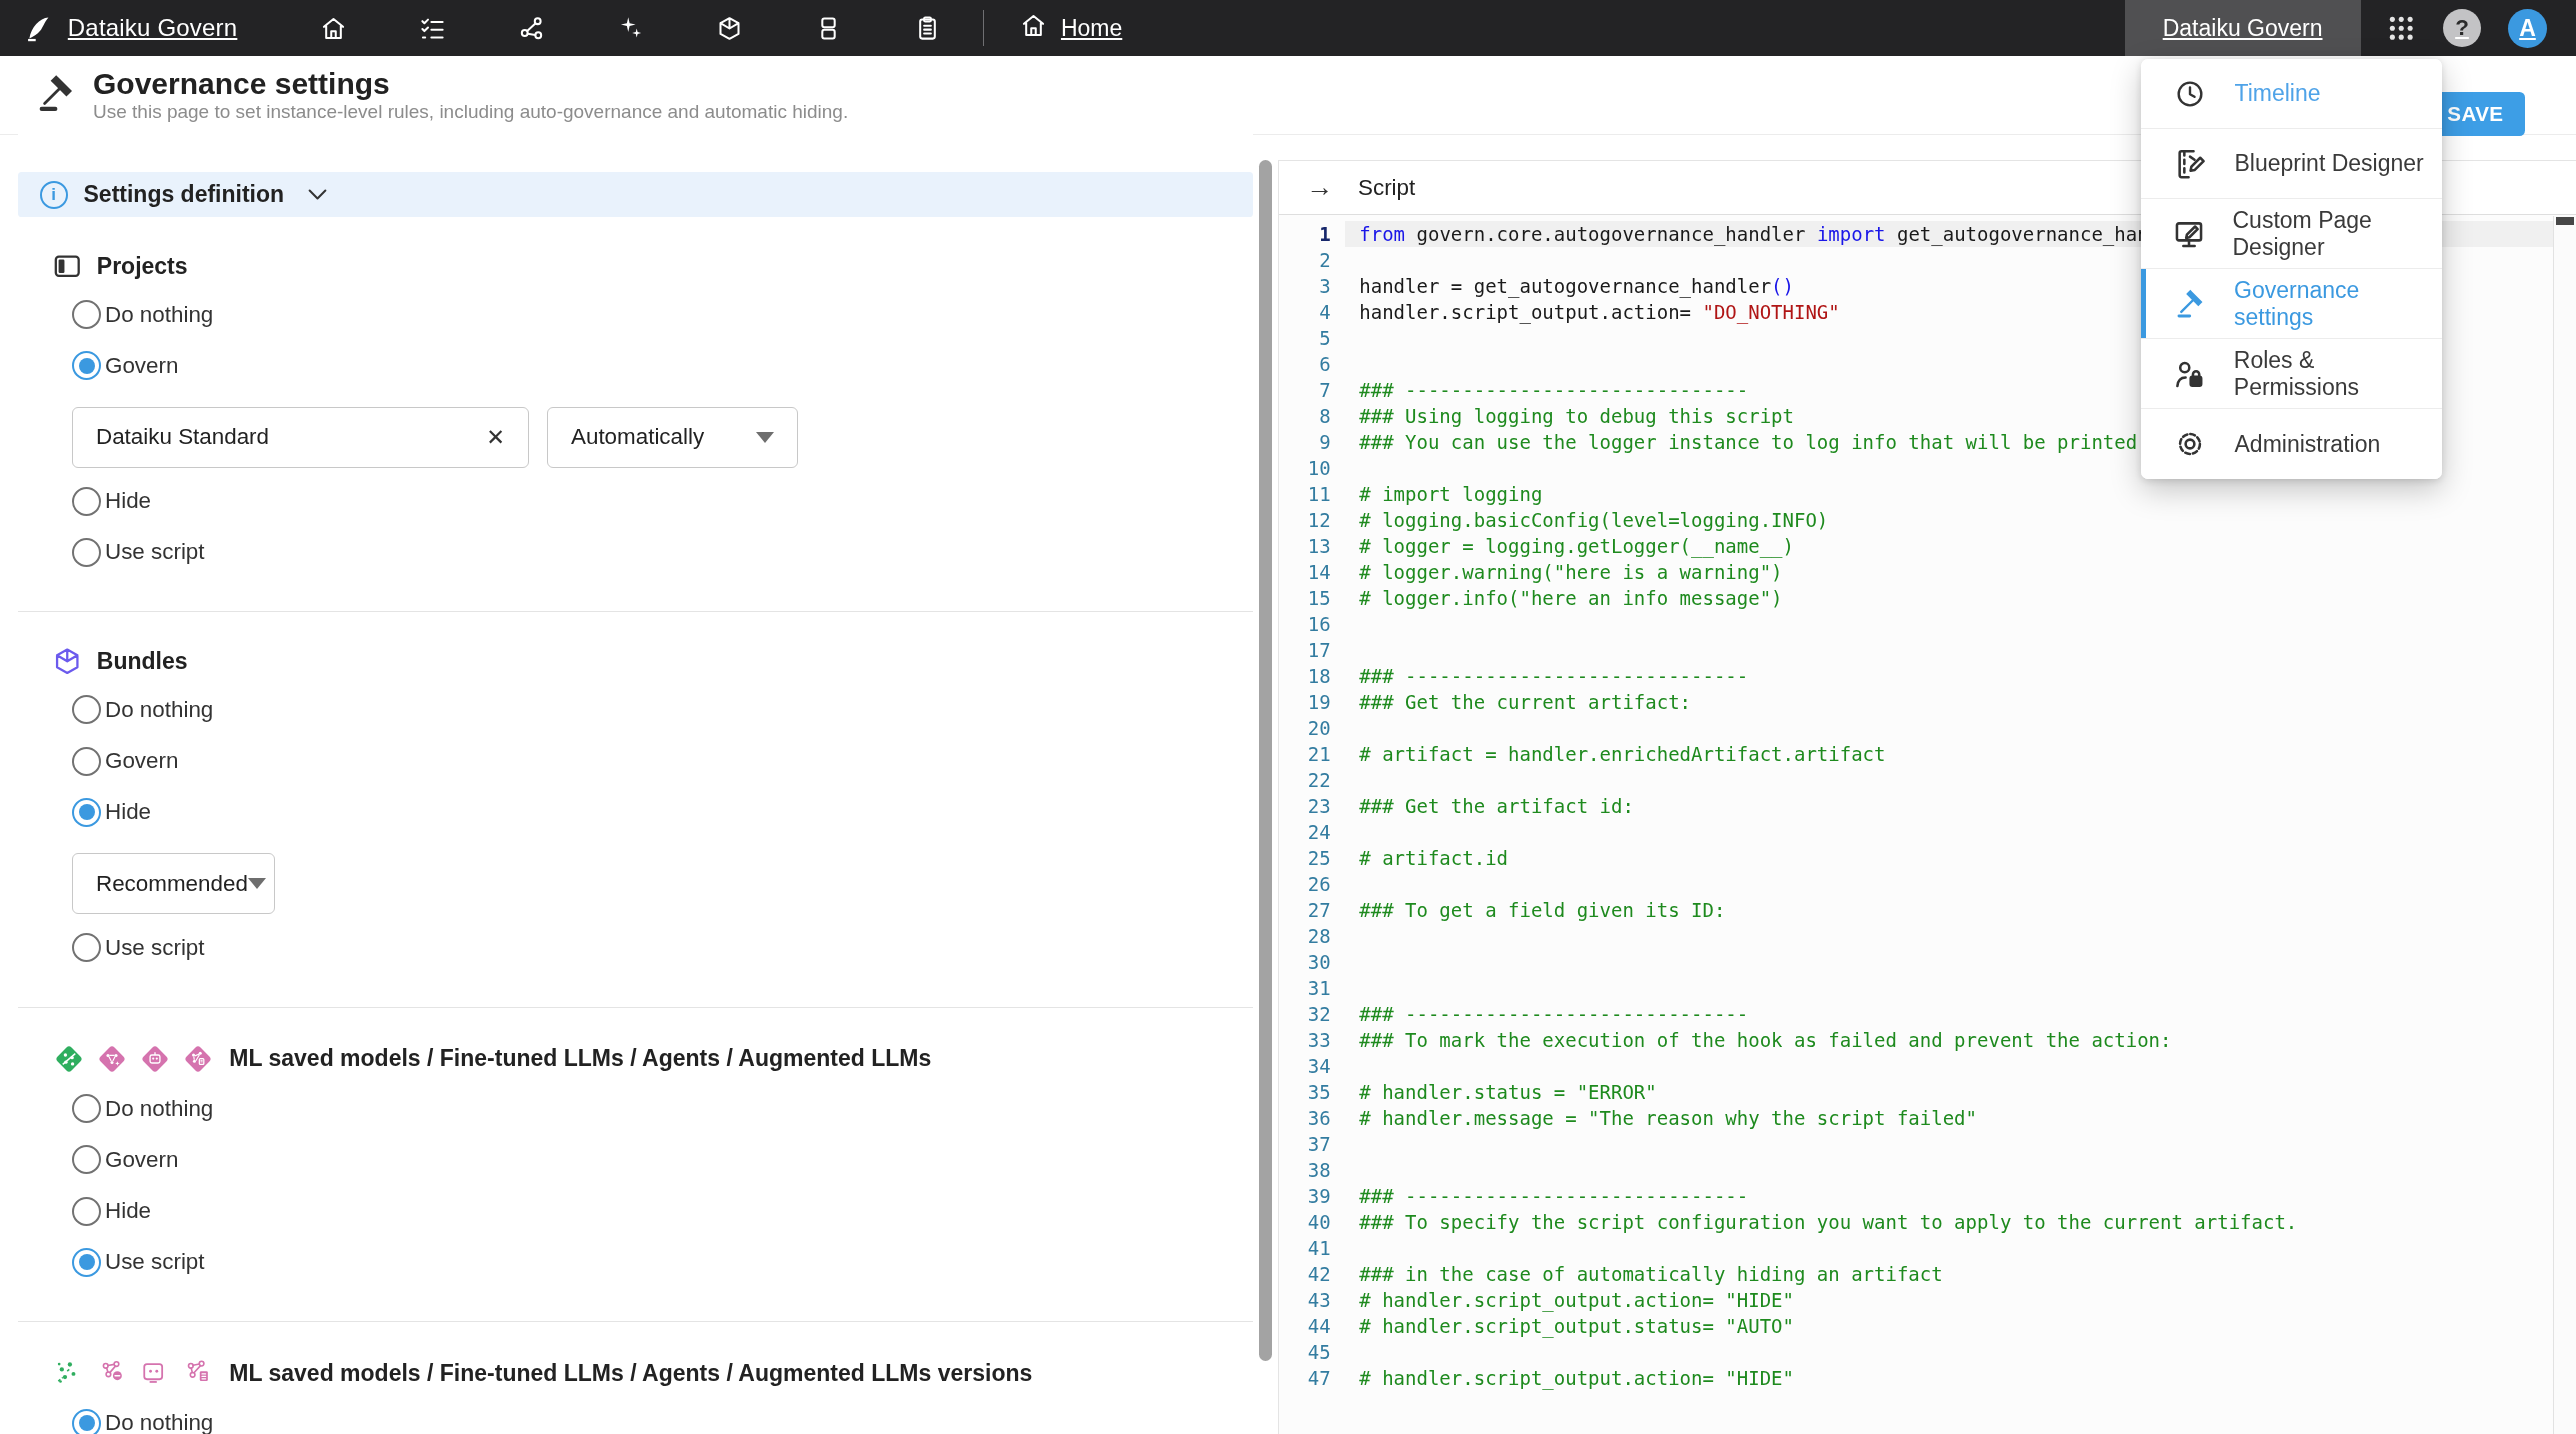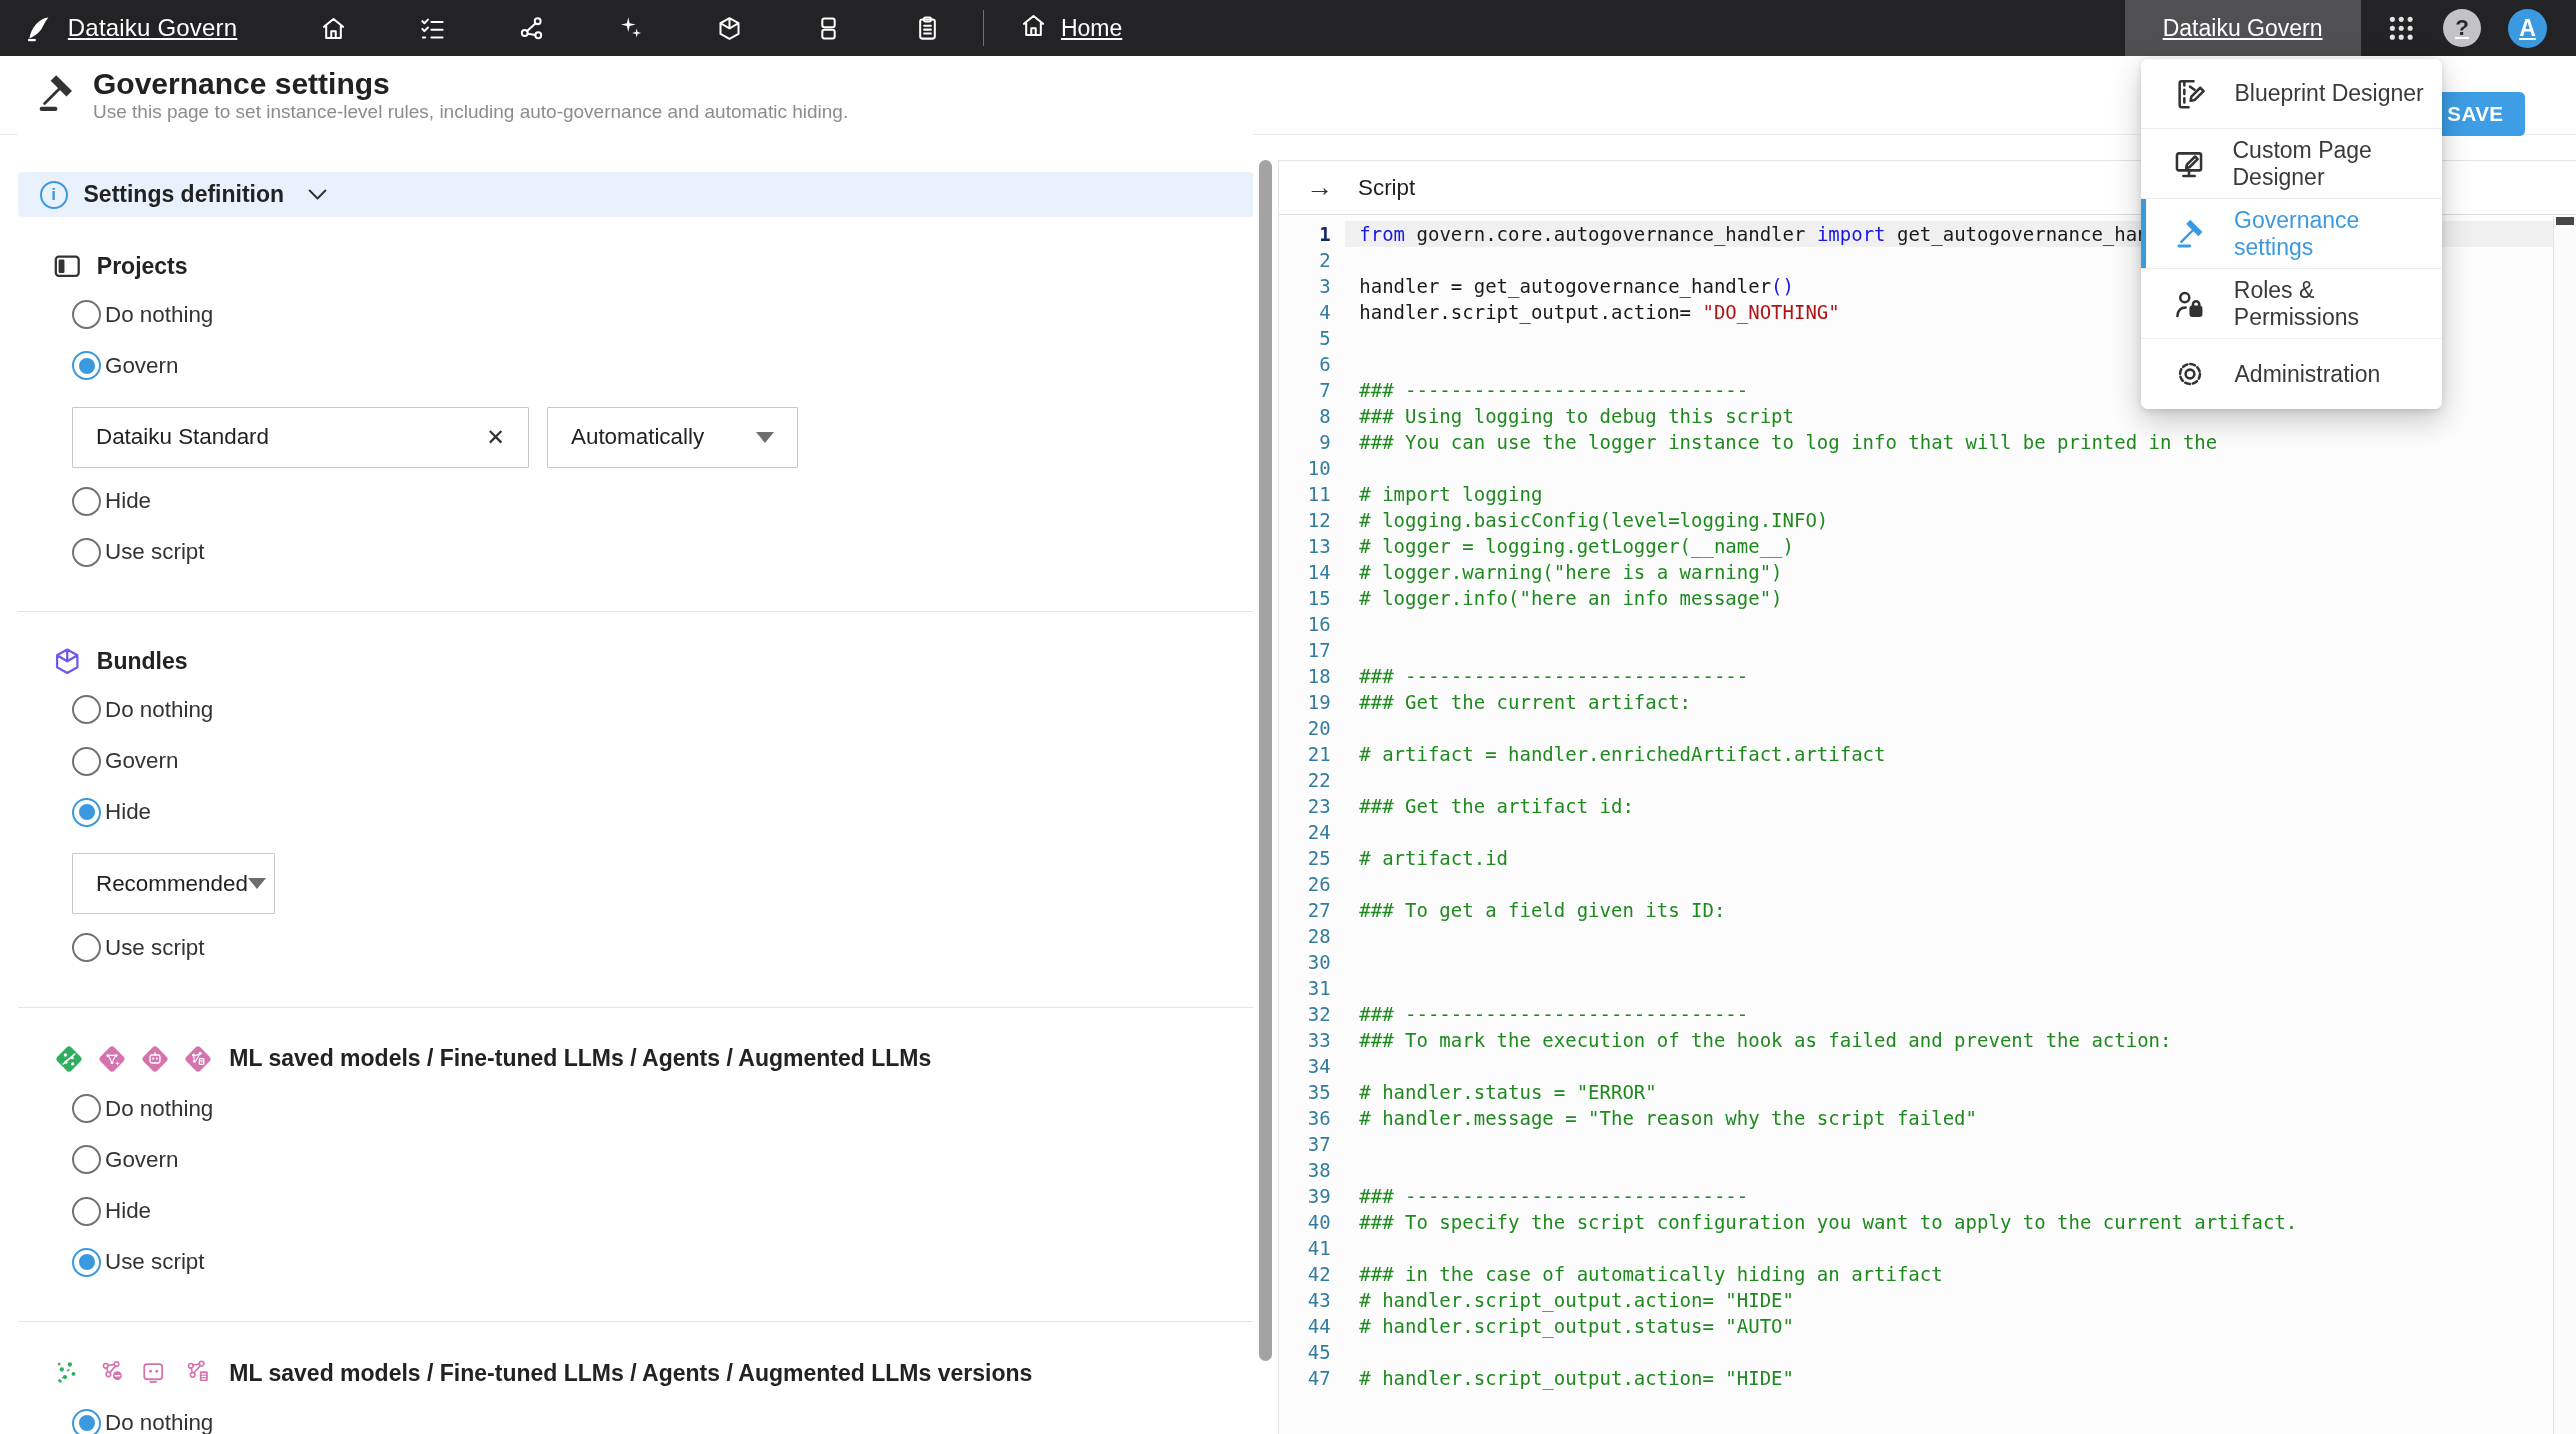--- a/index.html
+++ b/index.html
@@ -46,21 +46,21 @@
   .section-title { display:flex; align-items:center; gap:14.3px; font-size:23px; font-weight:700; color:#222;
     margin-left:34px; }
   .section-title .ticons { display:flex; align-items:center; gap:9px; }
   .option-row { display:flex; align-items:center; gap:4px; margin:15.2px 0 0 54px; font-size:22.4px; color:#333;
     height:36px; cursor:pointer; width:fit-content; }
   .section .option-row:first-of-type { margin-top:30.5px; }
   .radio { width:29px; height:29px; border-radius:50%; border:2.7px solid #727272; flex:none; position:relative; background:#fff; }
   .radio.sel { border-color:#3b99e0; }
   .radio.sel::after { content:""; position:absolute; inset:4.5px; border-radius:50%; background:#3b99e0; }
   .controls-row { display:flex; gap:18px; margin:23px 0 9px 54px; }
-  .box-input, .box-select { height:61px; border:1.8px solid #c8c8c8; border-radius:1px; background:#fff;
+  .box-input, .box-select { height:61px; border:1.8px solid #c8c8c8; border-radius:6px; background:#fff;
     display:flex; align-items:center; justify-content:space-between; padding:0 23px; font-size:22.4px; color:#222; cursor:pointer; }
   .box-input { width:457px; }
   .box-select.w-lg { width:251px; }
   .box-select.w-md { width:203px; }
   .clear-x { font-size:22.4px; color:#333; cursor:pointer; }
   .caret { width:0; height:0; border-left:9px solid transparent; border-right:9px solid transparent;
     border-top:11.7px solid #6e6e6e; }
 
   
   .scroll-col { position:absolute; top:160px; left:1259px; width:13.4px; bottom:23px; }
@@ -599,20 +599,29 @@
     <span class="gutter">47</span>
     <span class="lc"><span class="tok-c"># handler.script_output.action= "HIDE"</span></span>
       </div>
     </div>
   <div class="editor-scrollbar">
     <div class="editor-scroll-thumb"></div>
   </div>
 </div>
 
 <div class="dropdown" id="dropdown">
+    <div class="menu-item link">
+    <span class="mi-icon">
+        <svg width="32" height="32" viewBox="0 0 24 24" fill="none" stroke-width="1.8" stroke-linecap="round" stroke-linejoin="round" stroke="#333">
+          <circle cx="12" cy="12" r="8.5"></circle>
+          <path d="M12 7v5.2l3.4 1.9"></path>
+        </svg>
+      </span>
+    <span>Timeline</span>
+    </div>
     <div class="menu-item ">
     <span class="mi-icon">
         <svg width="34" height="34" viewBox="0 0 24 24" fill="none" stroke-width="1.8" stroke-linecap="round" stroke-linejoin="round" stroke="#333">
           <path d="M14.5 3H6a1.3 1.3 0 0 0-1.3 1.3V20a1.3 1.3 0 0 0 1.3 1.3h5"></path>
           <path d="M8 3v3M8 9v3M8 15v3"></path>
           <path d="M13 13.8l6.2-6.2 2.4 2.4-6.2 6.2-3 .6z"></path>
           <path d="M12 6.8l3.2 2.2"></path>
         </svg>
       </span>
     <span>Blueprint Designer</span>

